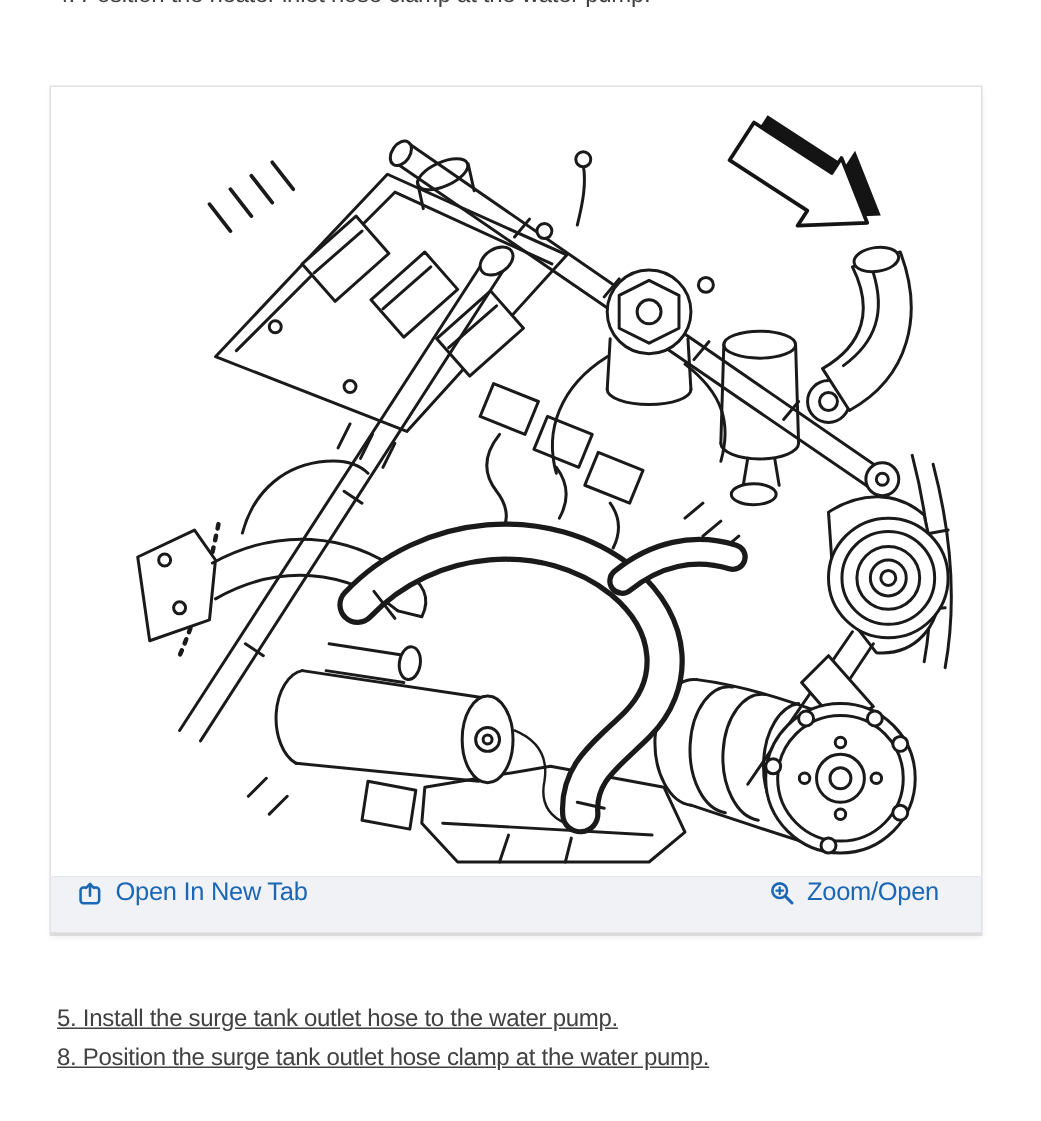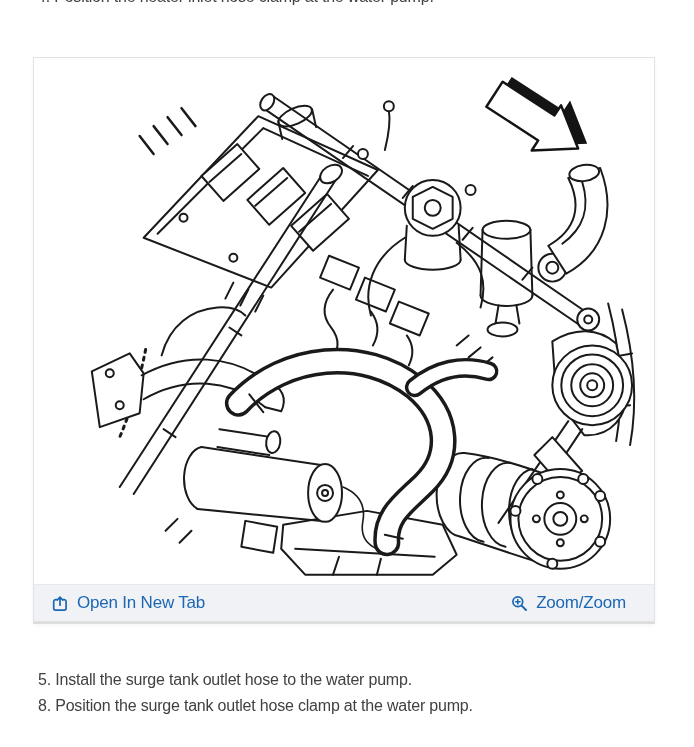--- a/index.html
+++ b/index.html
@@ -28,33 +28,33 @@
     box-sizing:border-box;
     margin:0;
   }
   .figure-image{
     position:absolute;left:0;top:0;right:0;bottom:37px;overflow:hidden;background:#fff;
   }
   .figure-image svg{width:100%;height:100%;display:block;}
   .figure-footer{
     position:absolute;left:0;right:0;bottom:0;height:37px;
     background:#f1f2f6;border-top:1px solid #e7e9f0;
-    display:flex;align-items:center;justify-content:space-between;
+    display:flex;align-items:flex-start;justify-content:space-between;
     padding:0 28px 0 18px;box-sizing:border-box;
   }
   .footer-link{
     display:flex;align-items:center;gap:8px;
     color:#1b67b4;font-size:17px;letter-spacing:-0.2px;
     text-decoration:none;cursor:pointer;white-space:nowrap;
   }
   .footer-link svg{display:block;}
   
   .steps{
     position:absolute;left:38px;top:667px;right:10px;
-    font-size:16px;line-height:26px;letter-spacing:-0.2px;color:#414141;
+    font-size:16px;line-height:26px;letter-spacing:-0.2px;color:#414141;text-decoration:underline;
   }
   .step-line{white-space:nowrap;}
 </style>
 </head>
 <body>
 
 <div>
 
   <div class="clip-wrap">
     <div class="clip-text">4. Position the heater inlet hose clamp at the water pump.</div>
@@ -197,21 +197,21 @@
           <path d="M8,10.2 V2.6 M5.4,5 L8,2.2 L10.6,5" fill="none" stroke="#1b67b4" stroke-width="1.7" stroke-linecap="round" stroke-linejoin="round"></path>
         </svg>
         <span>Open In New Tab</span>
       </a>
       <a class="footer-link">
         <svg width="17" height="17" viewBox="0 0 17 17">
           <circle cx="6.8" cy="6.8" r="4.9" fill="none" stroke="#1b67b4" stroke-width="1.7"></circle>
           <path d="M10.6,10.6 L15,15" stroke="#1b67b4" stroke-width="2" stroke-linecap="round"></path>
           <path d="M6.8,4.6 v4.4 M4.6,6.8 h4.4" stroke="#1b67b4" stroke-width="1.5" stroke-linecap="round"></path>
         </svg>
-        <span>Zoom/Zoom</span>
+        <span>Zoom/Open</span>
       </a>
     </div>
   </figure>
 
   <div class="steps">
     <div class="step-line">5. Install the surge tank outlet hose to the water pump.</div>
     <div class="step-line">8. Position the surge tank outlet hose clamp at the water pump.</div>
   </div>
 
 </div>

